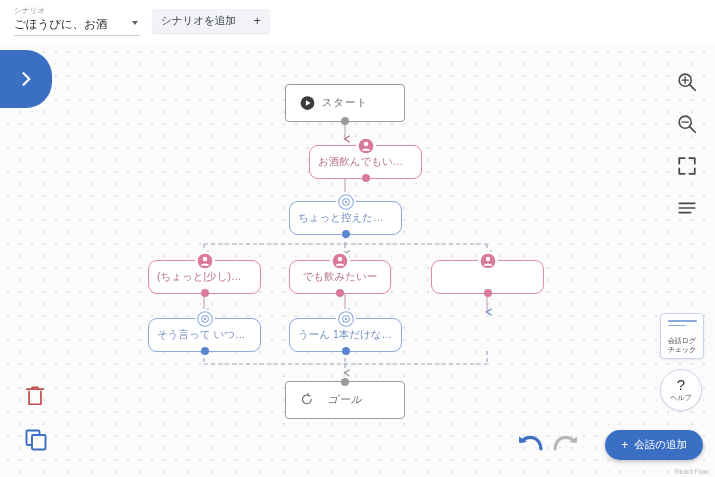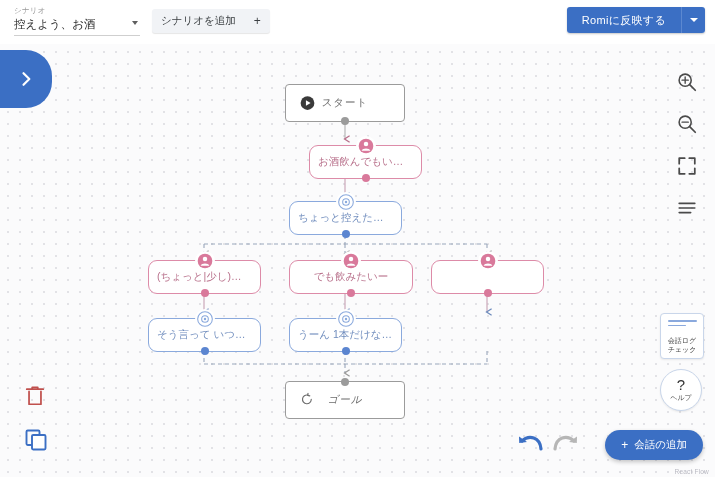--- a/index.html
+++ b/index.html
@@ -345,35 +345,29 @@
 </style>
 </head>
 <body>
 
 <div id="app">
 
   <div class="header">
 
     <div class="scenario-select">
       <div class="scenario-label">シナリオ</div>
-      <div class="scenario-value">控えよう、お酒</div>
+      <div class="scenario-value">ごほうびに、お酒</div>
       <div class="scenario-caret"></div>
     </div>
 
     <button class="add-scenario-btn">
       <span>シナリオを追加</span>
       <span class="add-scenario-plus">+</span>
     </button>
 
-    <div class="apply-btn-group">
-      <button class="apply-btn">Romiに反映する</button>
-      <button class="apply-caret-btn">
-        <span class="apply-caret"></span>
-      </button>
-    </div>
   </div>
 
   <div class="canvas">
 
     <svg class="edges" viewBox="0 0 715 433">
       <defs>
         <marker id="arrGray" markerWidth="7" markerHeight="7" refX="3.5" refY="5.2" orient="auto">
           <path d="M0.6,1 L3.5,5.6 L6.4,1" fill="none" stroke="#9b9b9b" stroke-width="1.2"></path>
         </marker>
         <marker id="arrPinkT" markerWidth="7" markerHeight="7" refX="3.5" refY="5.2" orient="auto">
@@ -449,21 +443,21 @@
         <svg width="16" height="16" viewBox="0 0 24 24">
           <circle cx="12" cy="12" r="11" fill="#d9799b"></circle>
           <circle cx="12" cy="9" r="3.4" fill="#ffffff"></circle>
           <path d="M5.5 19 C6.6 14.8 17.4 14.8 18.5 19 Z" fill="#ffffff"></path>
         </svg>
       </div>
       <div class="node-label">(ちょっと|少し)だけ</div>
       <div class="handle handle-src-pink"></div>
     </div>
 
-    <div class="node node-user" style="left:289px; top:216px; width:124px;">
+    <div class="node node-user" style="left:289px; top:216px; width:102px;">
       <div class="node-badge">
         <svg width="16" height="16" viewBox="0 0 24 24">
           <circle cx="12" cy="12" r="11" fill="#d9799b"></circle>
           <circle cx="12" cy="9" r="3.4" fill="#ffffff"></circle>
           <path d="M5.5 19 C6.6 14.8 17.4 14.8 18.5 19 Z" fill="#ffffff"></path>
         </svg>
       </div>
       <div class="node-label">でも飲みたいー</div>
       <div class="handle handle-src-pink"></div>
     </div>

